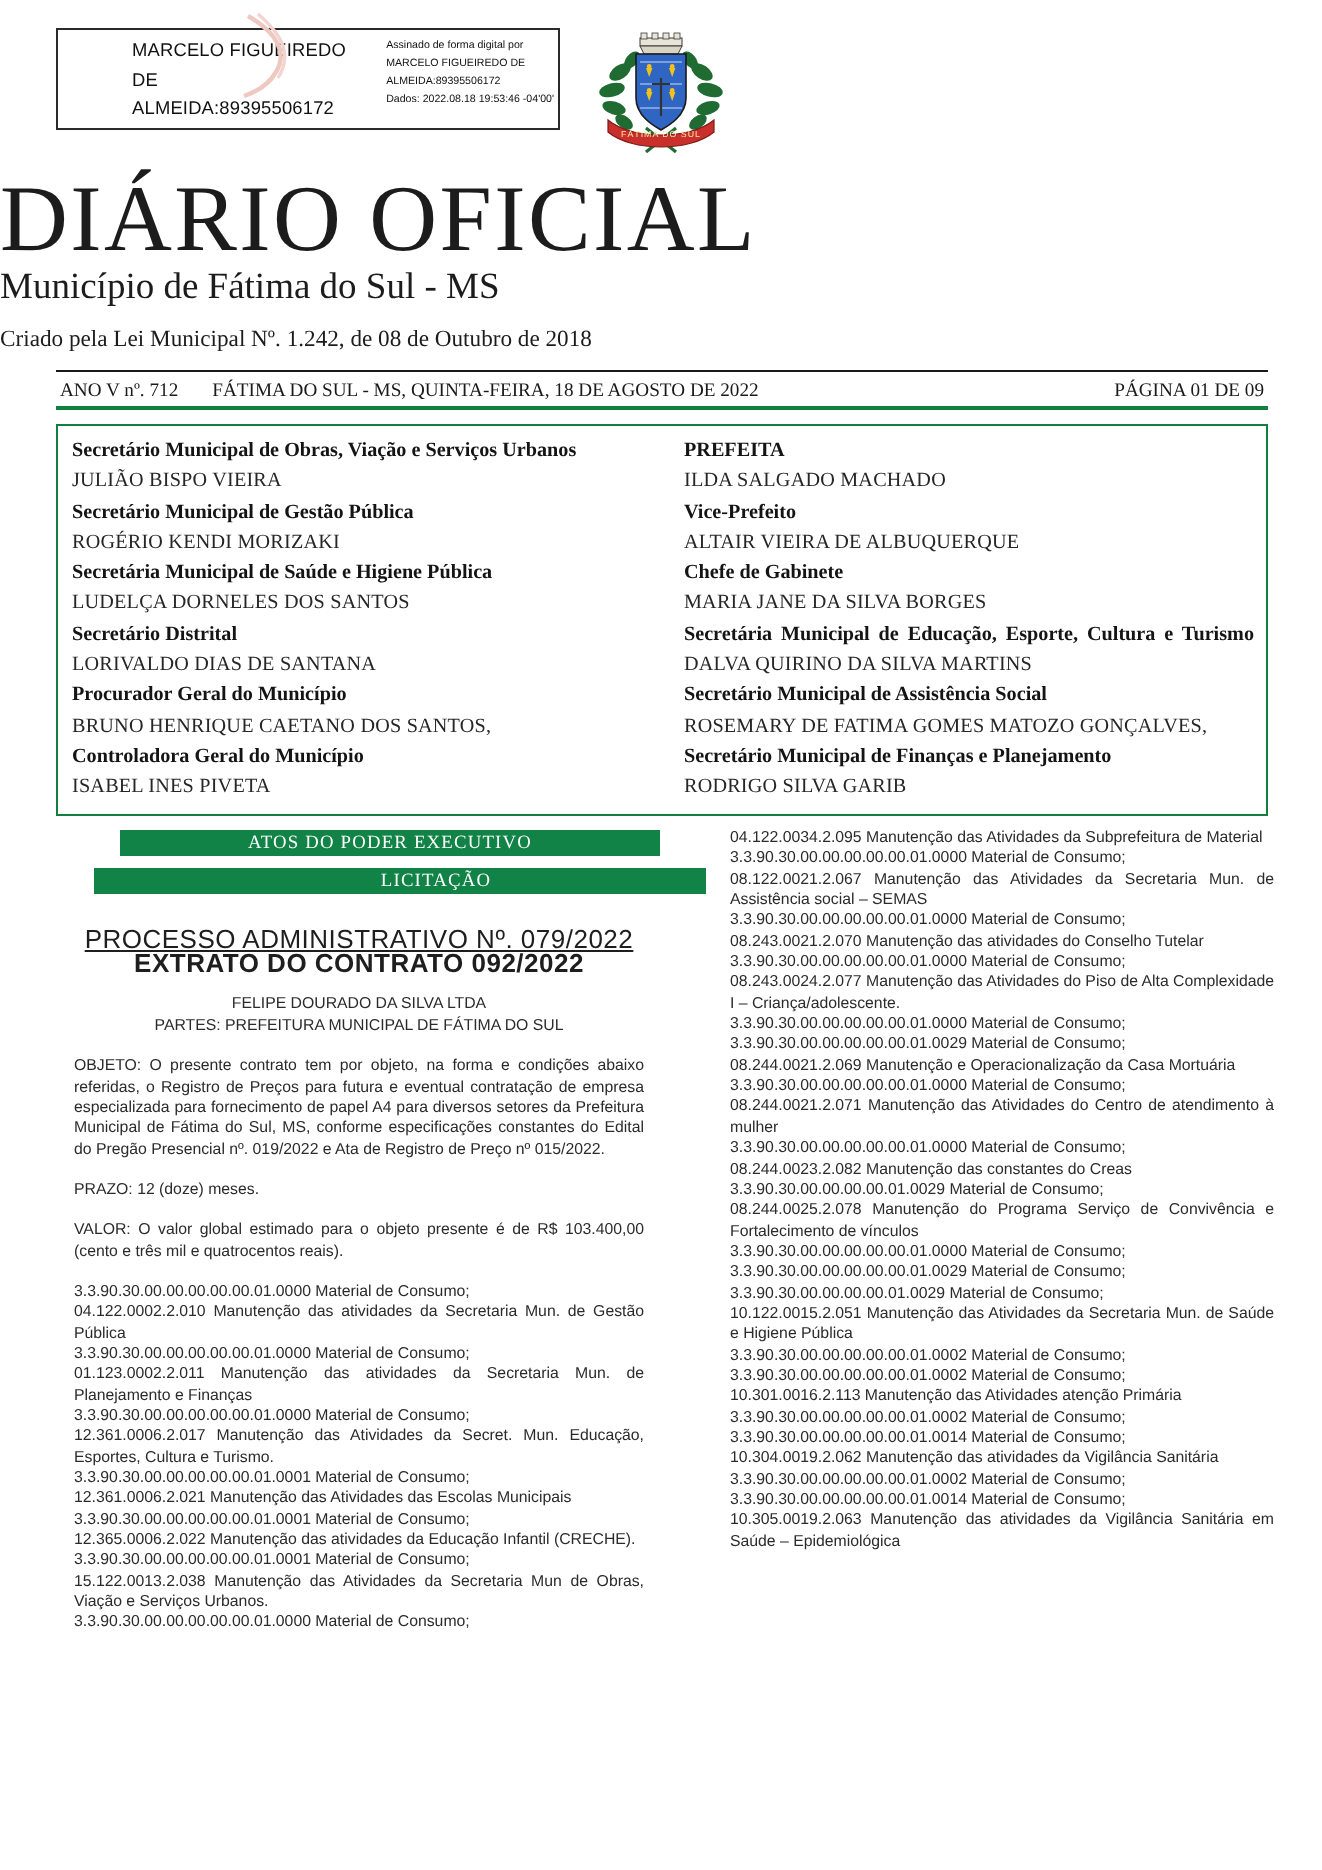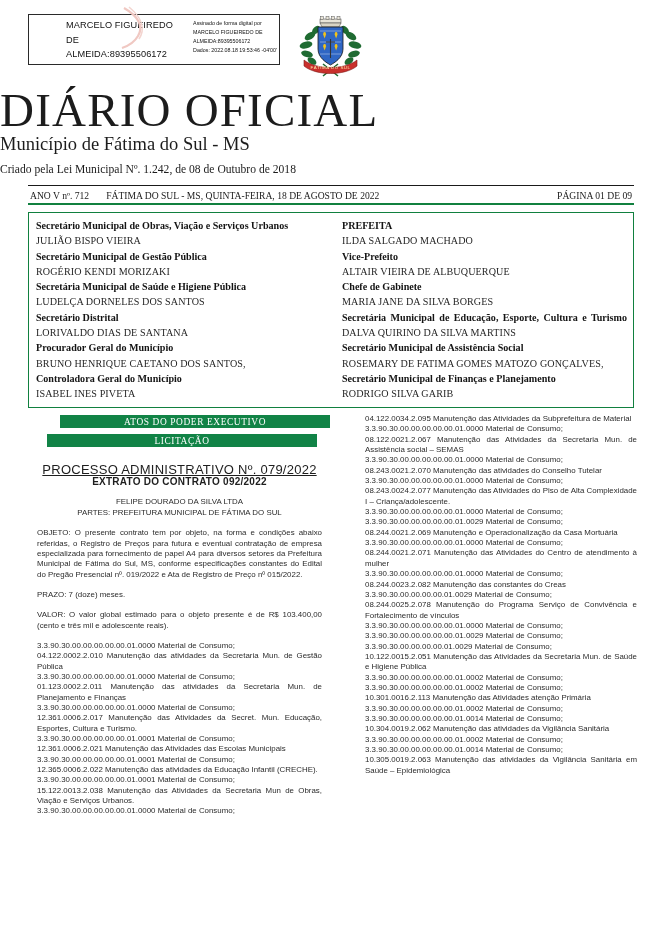--- a/index.html
+++ b/index.html
@@ -174,21 +174,21 @@
     background: #118346;
     color: #ffffff;
     font-family: "Liberation Serif", serif;
     font-size: 9.4px;
     letter-spacing: 0.6px;
     display: flex;
     align-items: center;
     justify-content: center;
   }
   #bar-atos { left: 60px; top: 415px; width: 270px; }
-  #bar-licit { left: 47px; top: 434px; width: 270px; }
+  #bar-licit { left: 47px; top: 434px; width: 270px; padding-left: 36px; }
 
   
   .col {
     position: absolute;
     top: 0;
     font-family: "Liberation Sans", sans-serif;
     font-size: 7.9px;
     line-height: 10.35px;
     color: #2b2b2b;
   }
@@ -202,21 +202,21 @@
     font-size: 13px;
     font-weight: normal;
     letter-spacing: 0.25px;
     text-decoration: underline;
     text-align: center;
     line-height: 11.5px;
     color: #1e1e1e;
   }
   .extrato-title {
     font-family: "Liberation Sans", sans-serif;
-    font-size: 10px;
+    font-size: 13px;
     font-weight: bold;
     letter-spacing: 0.25px;
     text-align: center;
     line-height: 11.5px;
     color: #1e1e1e;
   }
   .partes-line {
     text-align: center;
     line-height: 10.6px;
   }
@@ -346,23 +346,23 @@
 
 <div class="col" id="col-left">
   <div class="proc-title">PROCESSO ADMINISTRATIVO Nº. 079/2022</div>
   <div class="extrato-title">EXTRATO DO CONTRATO 092/2022</div>
   <div class="blank"></div>
   <div class="partes-line">FELIPE DOURADO DA SILVA LTDA</div>
   <div class="partes-line">PARTES: PREFEITURA MUNICIPAL DE FÁTIMA DO SUL</div>
   <div class="blank"></div>
   <p class="para p-just">OBJETO: O presente contrato tem por objeto, na forma e condições abaixo referidas, o Registro de Preços para futura e eventual contratação de empresa especializada para fornecimento de papel A4 para diversos setores da Prefeitura Municipal de Fátima do Sul, MS, conforme especificações constantes do Edital do Pregão Presencial nº. 019/2022 e Ata de Registro de Preço nº 015/2022.</p>
   <div class="blank"></div>
-  <p class="para">PRAZO:  7 (doze) meses.</p>
+  <p class="para">PRAZO:  12 (doze) meses.</p>
   <div class="blank"></div>
-  <p class="para p-just">VALOR:  O valor global estimado para o objeto presente é de R$ 103.400,00 (cento e três mil e adolescente reais).</p>
+  <p class="para p-just">VALOR:  O valor global estimado para o objeto presente é de R$ 103.400,00 (cento e três mil e quatrocentos reais).</p>
   <div class="blank"></div>
   <div>
       <p class="para p-just">3.3.90.30.00.00.00.00.00.01.0000 Material de Consumo;</p>
       <p class="para p-just">04.122.0002.2.010 Manutenção das atividades da Secretaria Mun. de Gestão Pública</p>
       <p class="para p-just">3.3.90.30.00.00.00.00.00.01.0000 Material de Consumo;</p>
       <p class="para p-just">01.123.0002.2.011 Manutenção das atividades da Secretaria Mun. de Planejamento e Finanças</p>
       <p class="para p-just">3.3.90.30.00.00.00.00.00.01.0000 Material de Consumo;</p>
       <p class="para p-just">12.361.0006.2.017 Manutenção das Atividades da Secret. Mun. Educação, Esportes, Cultura e Turismo.</p>
       <p class="para p-just">3.3.90.30.00.00.00.00.00.01.0001 Material de Consumo;</p>
       <p class="para p-just">12.361.0006.2.021 Manutenção das Atividades das Escolas Municipais</p>

